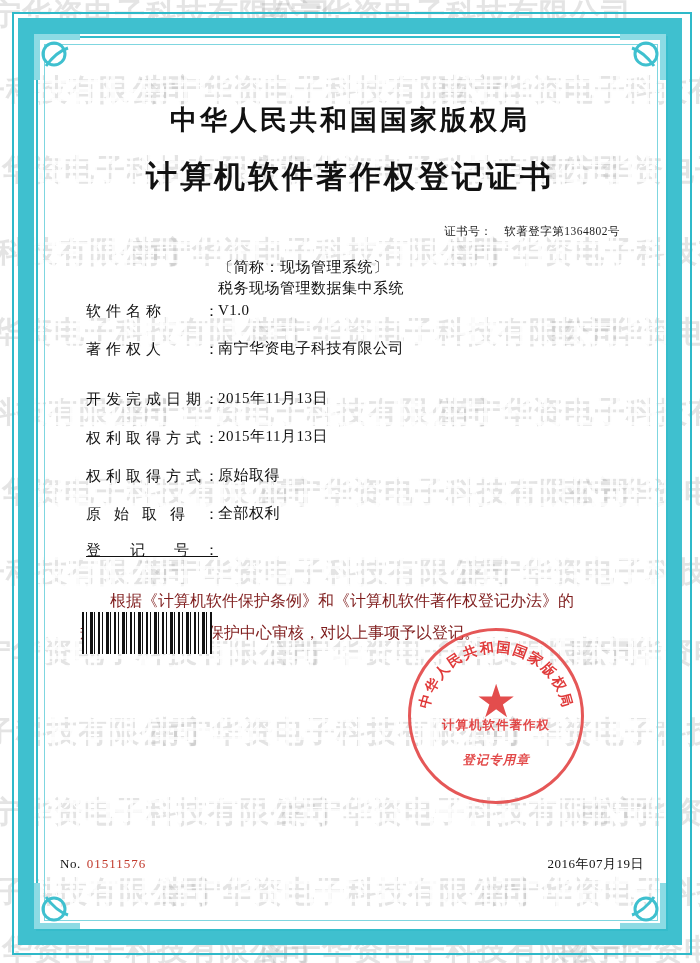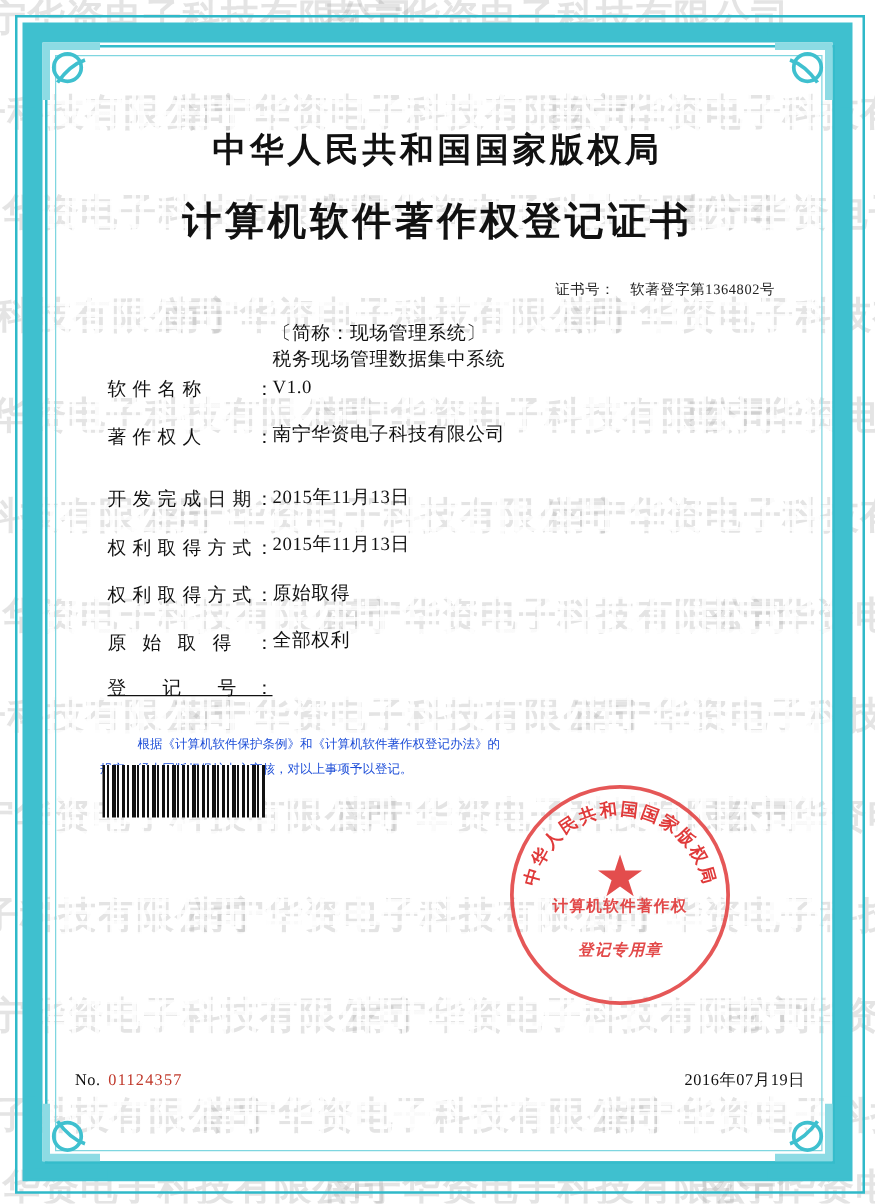--- a/index.html
+++ b/index.html
@@ -163,24 +163,25 @@
     line-height: 1.42;
   }
   .field-value .sub-line { display: block; }
 
   .gap-big { height: 12px; }
 
   .statement {
     margin-top: 26px;
     padding-left: 20px;
     padding-right: 14px;
-    font-size: 10px;
+    font-size: 16px;
     line-height: 2.0;
-    color: #1d4ed8;
+    color: #7f1d1d;
     text-align: justify;
+    font-family: Liberation Mono, monospace;
   }
   .statement .indent { display: inline-block; width: 30px; }
 
   
   .barcode {
     position: absolute;
     left: 82px;
     top: 612px;
     width: 130px;
     height: 42px;
@@ -431,18 +432,18 @@
         <textPath href="#arcpath" startOffset="50%" text-anchor="middle">中华人民共和国国家版权局</textPath>
       </text>
     </svg>
     <div class="seal-star">★</div>
     <div class="seal-line1">计算机软件著作权</div>
     <div class="seal-line2">登记专用章</div>
   </div>
 
   <div class="footer">
     <div class="footer-no">
-      <span class="no-label">No.</span><span class="no-value">01124357</span>
+      <span class="no-label">No.</span><span class="no-value">01511576</span>
     </div>
     <div class="footer-date">2016年07月19日</div>
   </div>
 
 </div>
 
 </body></html>

